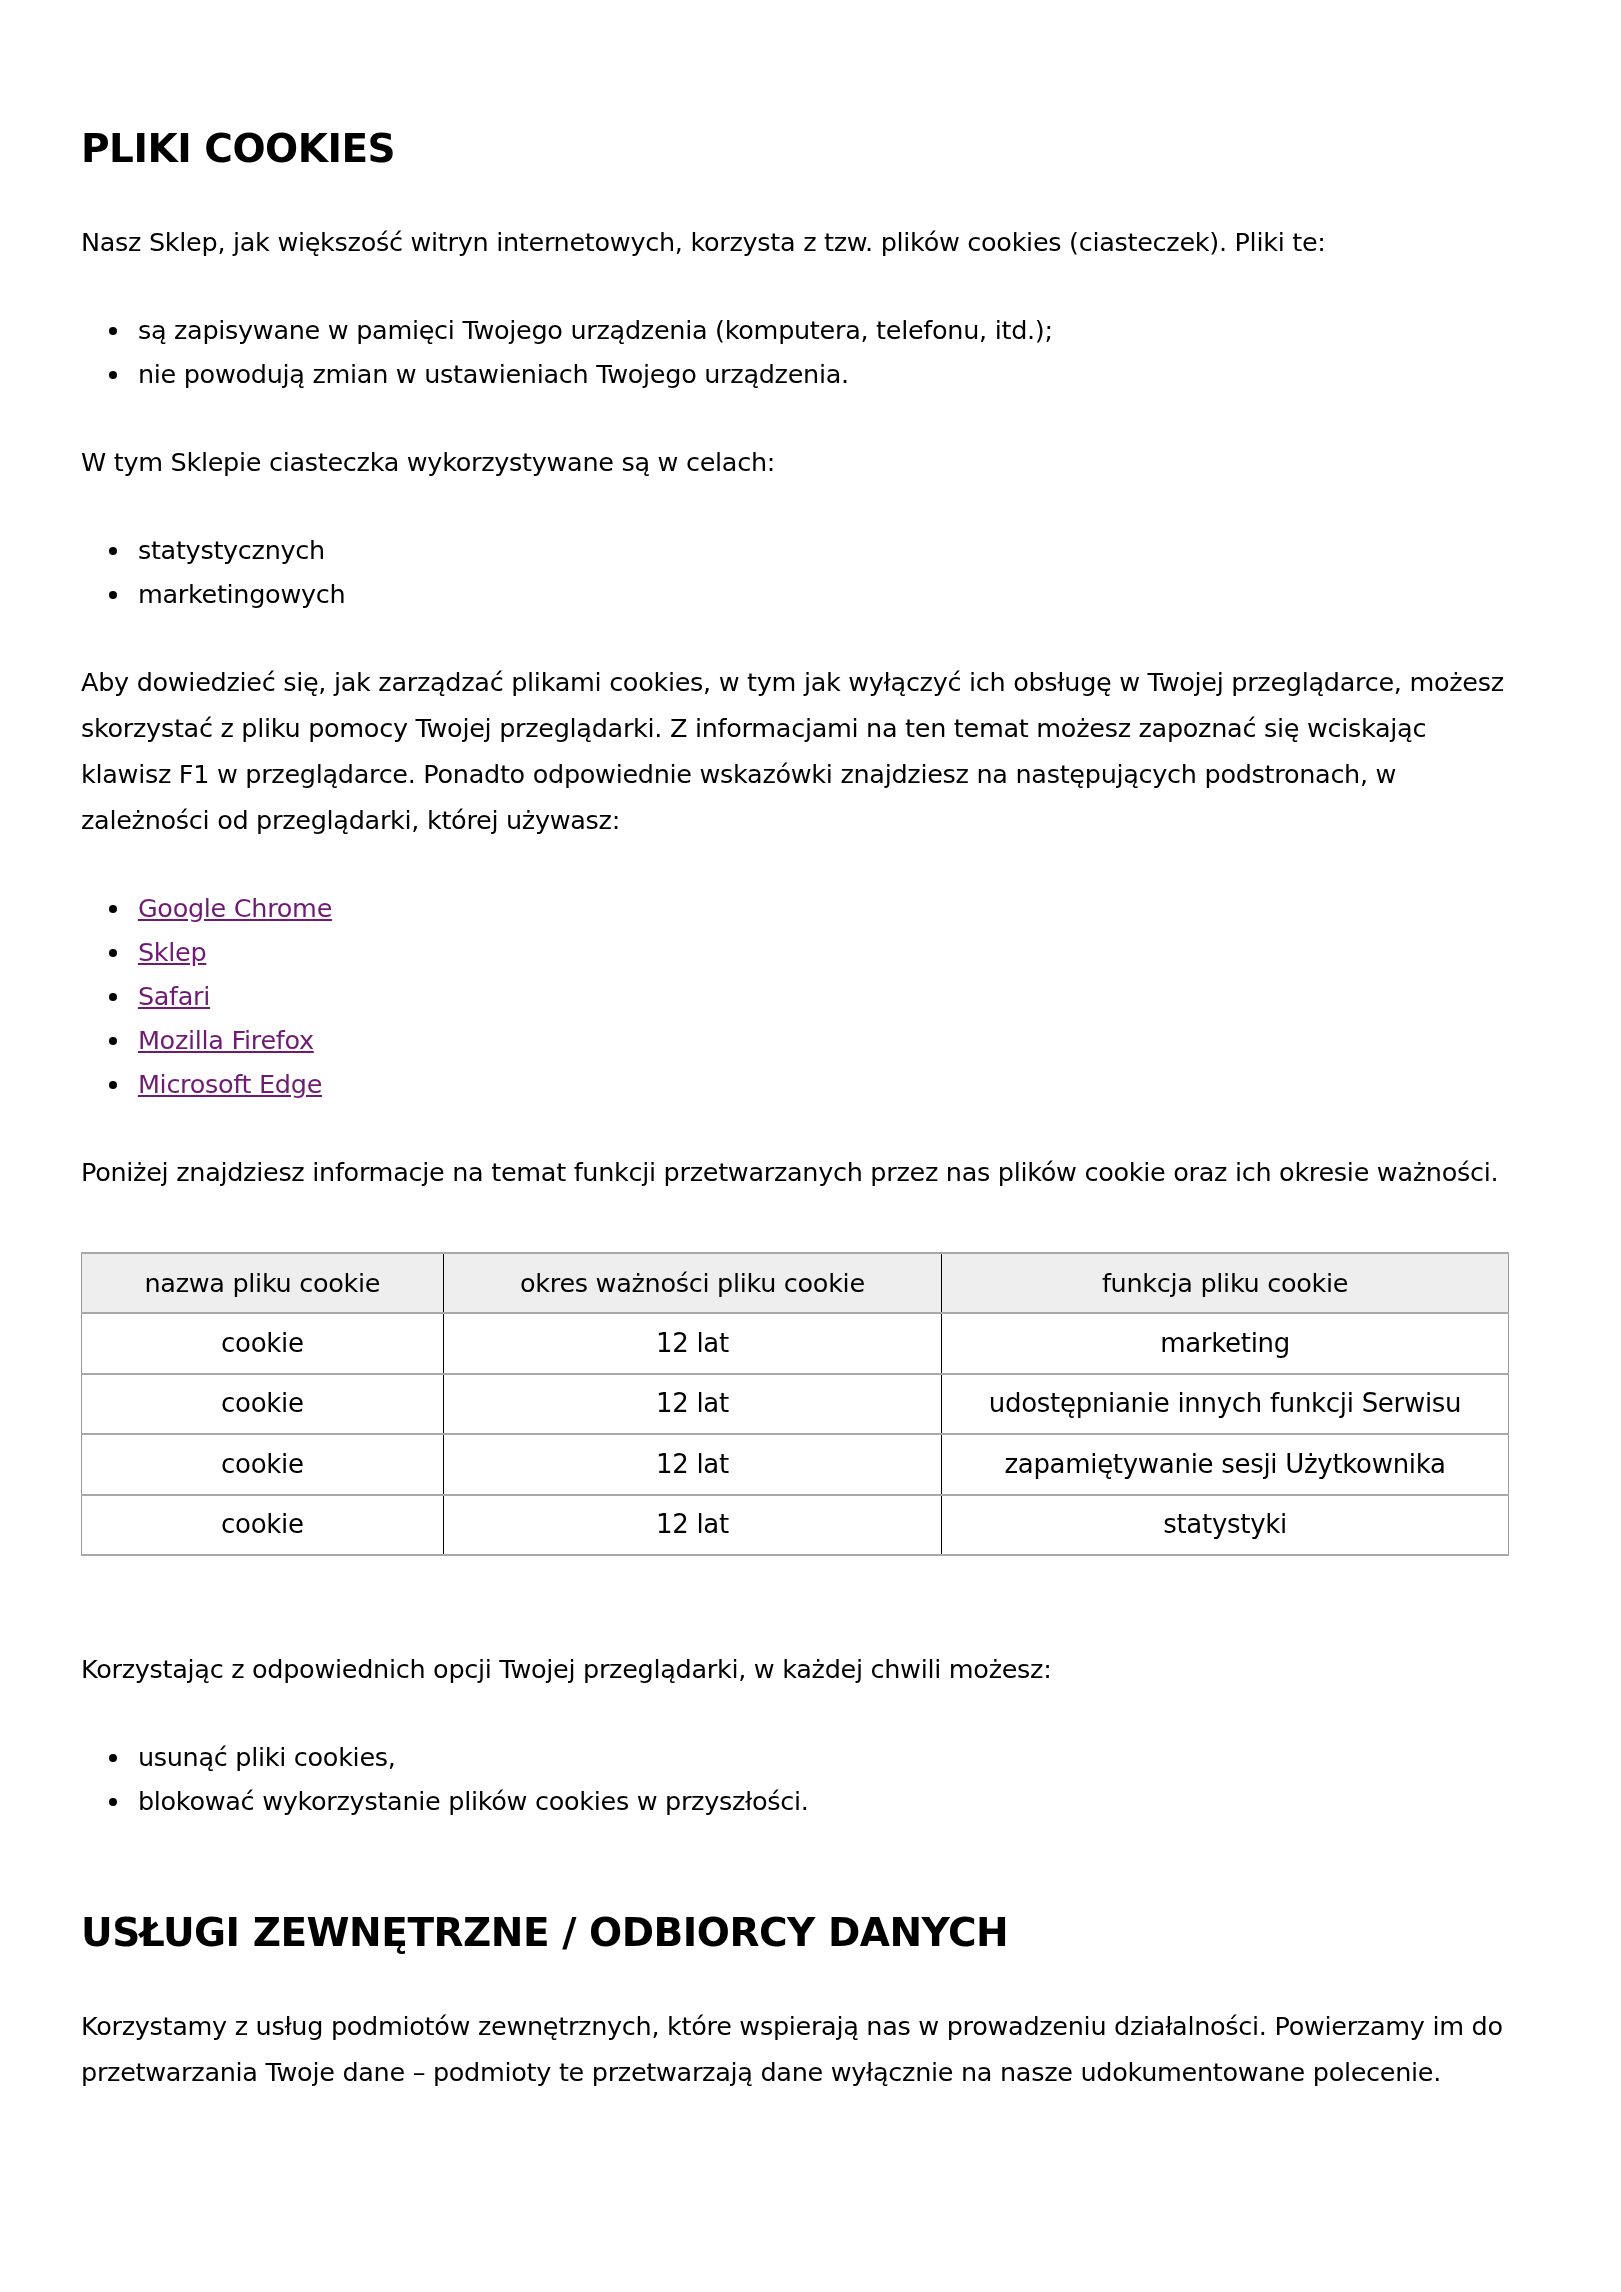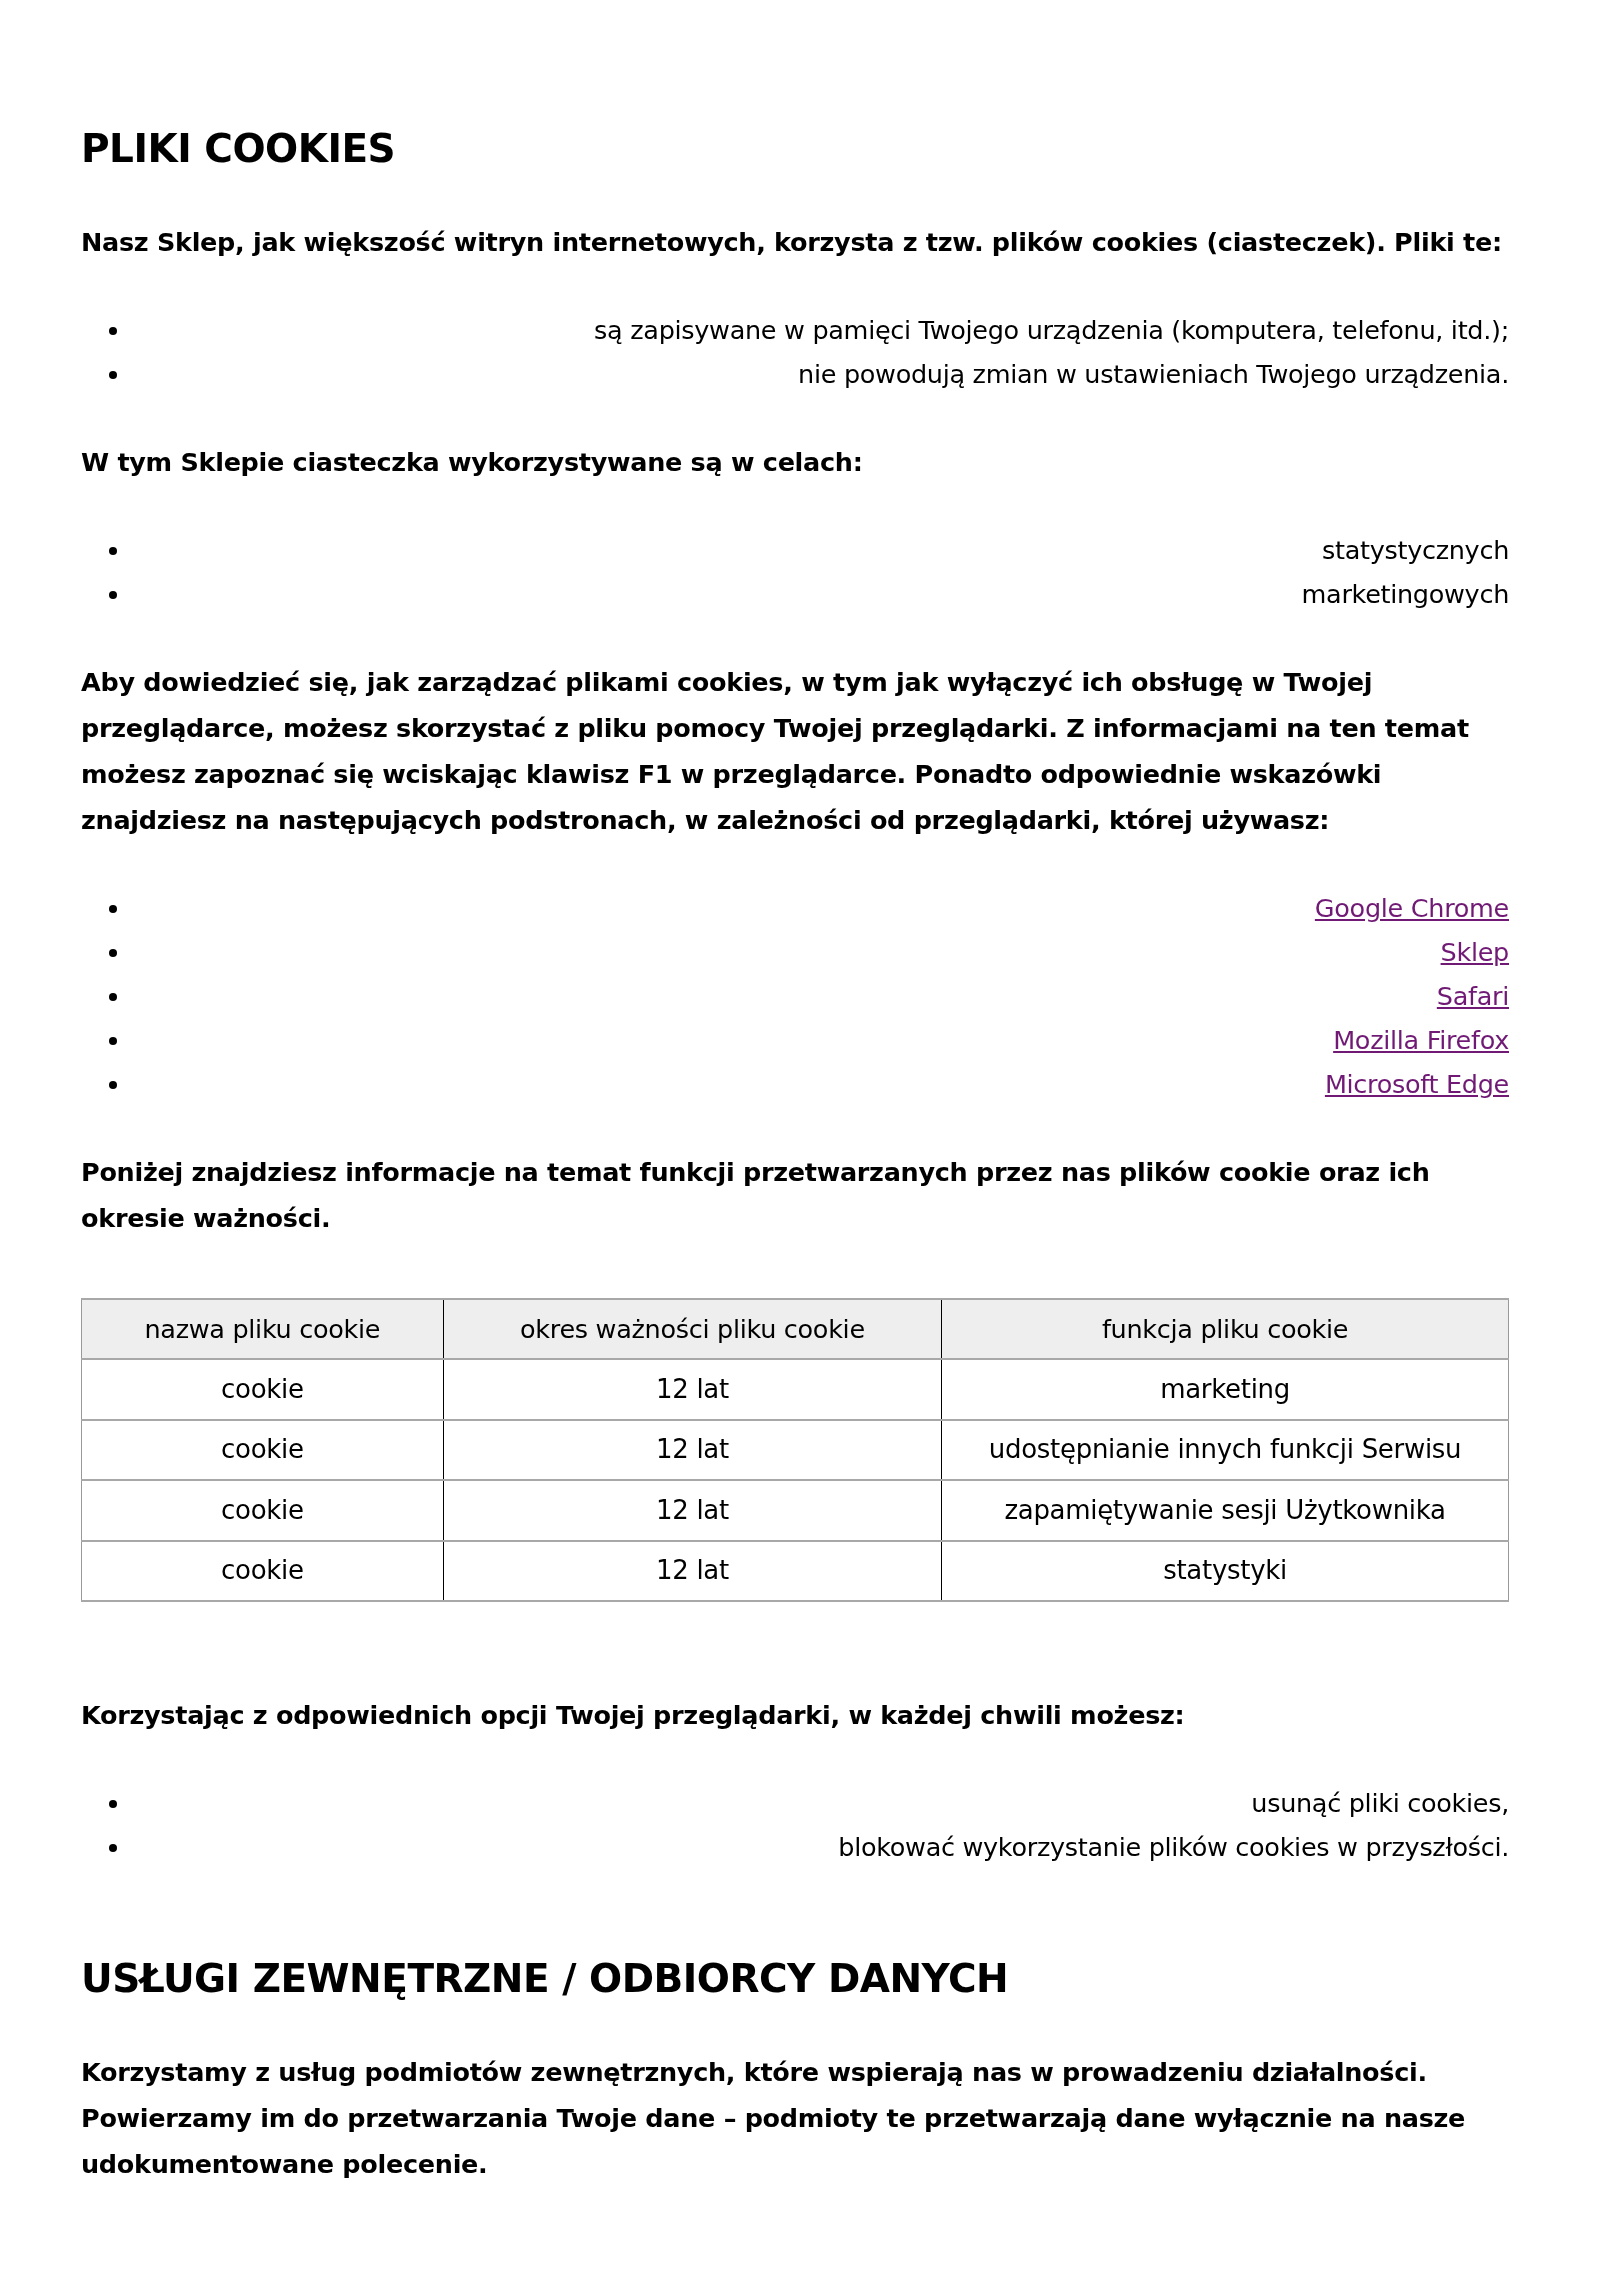--- a/index.html
+++ b/index.html
@@ -29,27 +29,25 @@
     font-weight: 700;
     letter-spacing: -0.5px;
     margin: 0 0 47px 0;
   }
   h1.doc-heading.second {
     margin-top: 86px;
   }
   p.doc-para {
     margin: 43px 0;
     line-height: 46px;
-    font-weight: bold;
   }
   ul.doc-list {
     margin: 43px 0;
     padding-left: 51px;
     list-style: disc;
-    text-align: right;
   }
   ul.doc-list li {
     line-height: 44px;
     padding-left: 5.9px;
   }
   a.doc-link {
     color: #701a75;
     text-decoration: underline;
     cursor: pointer;
   }

